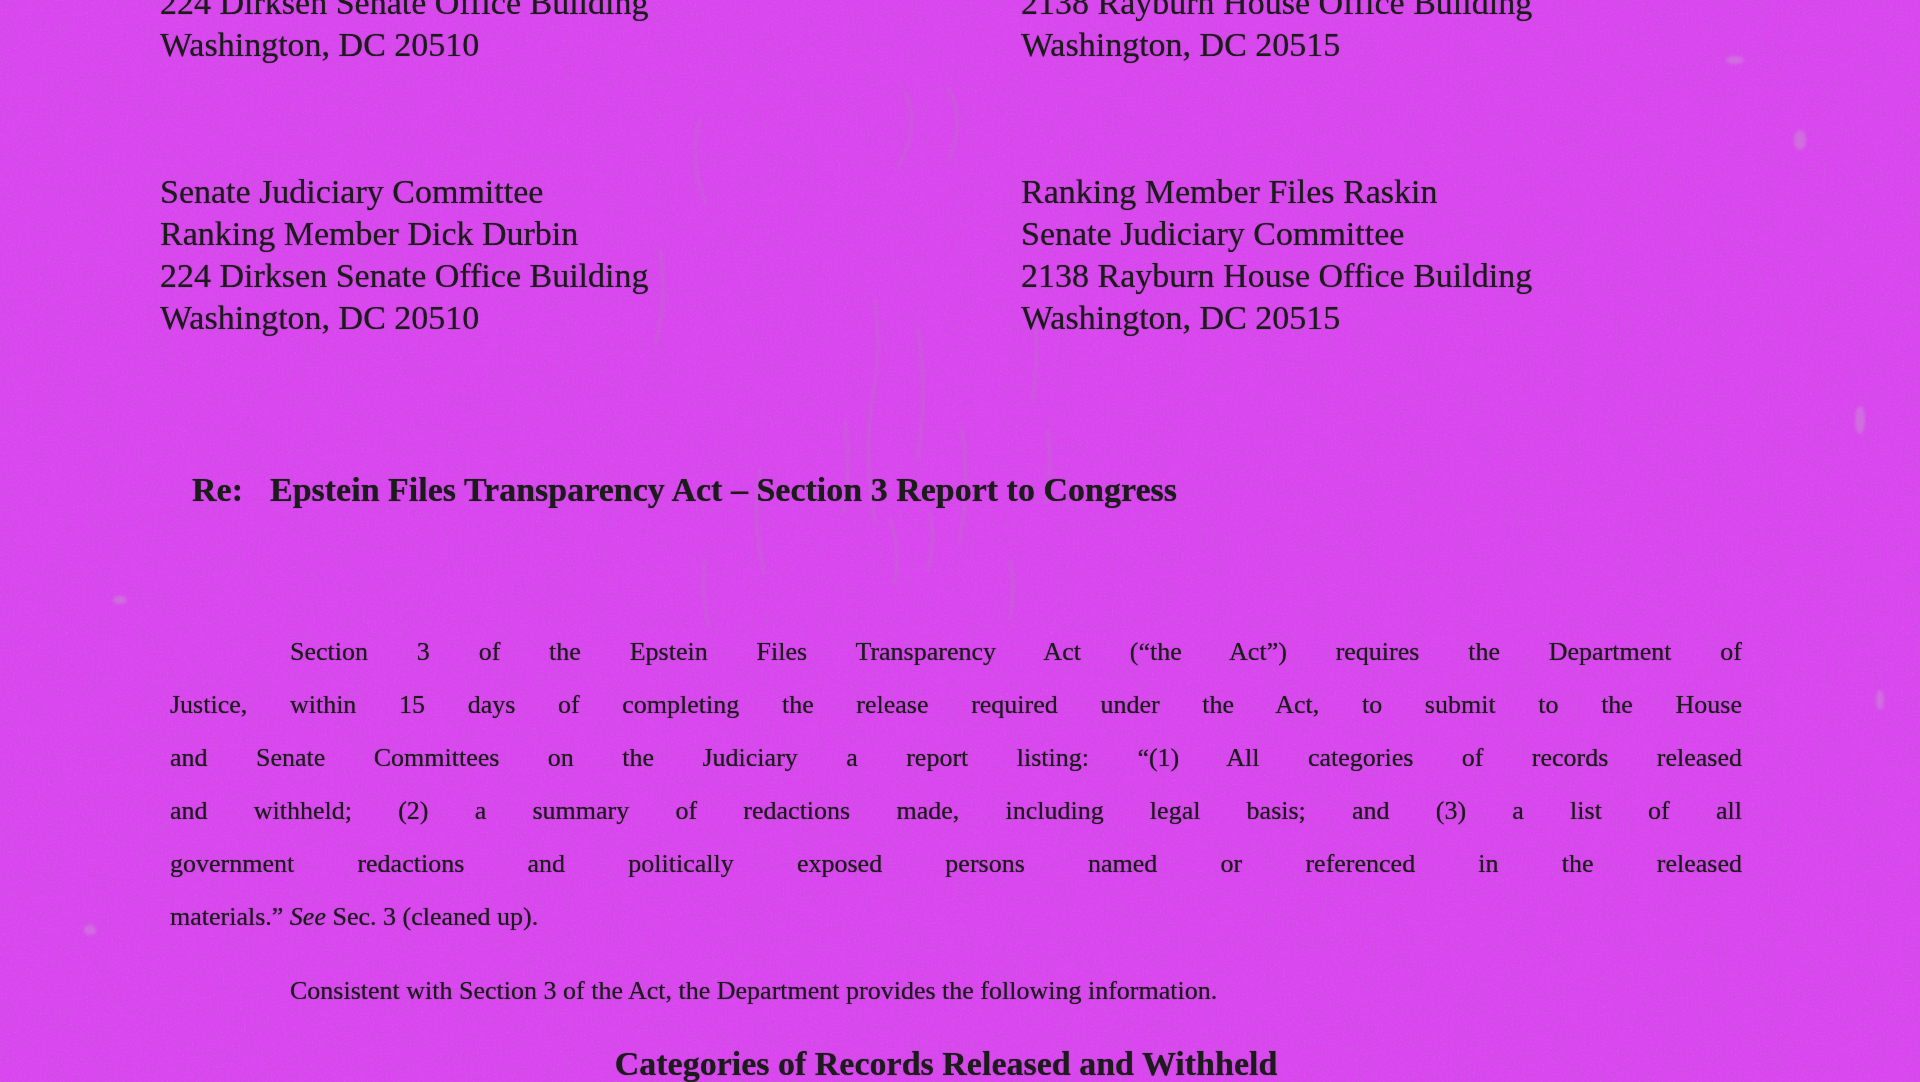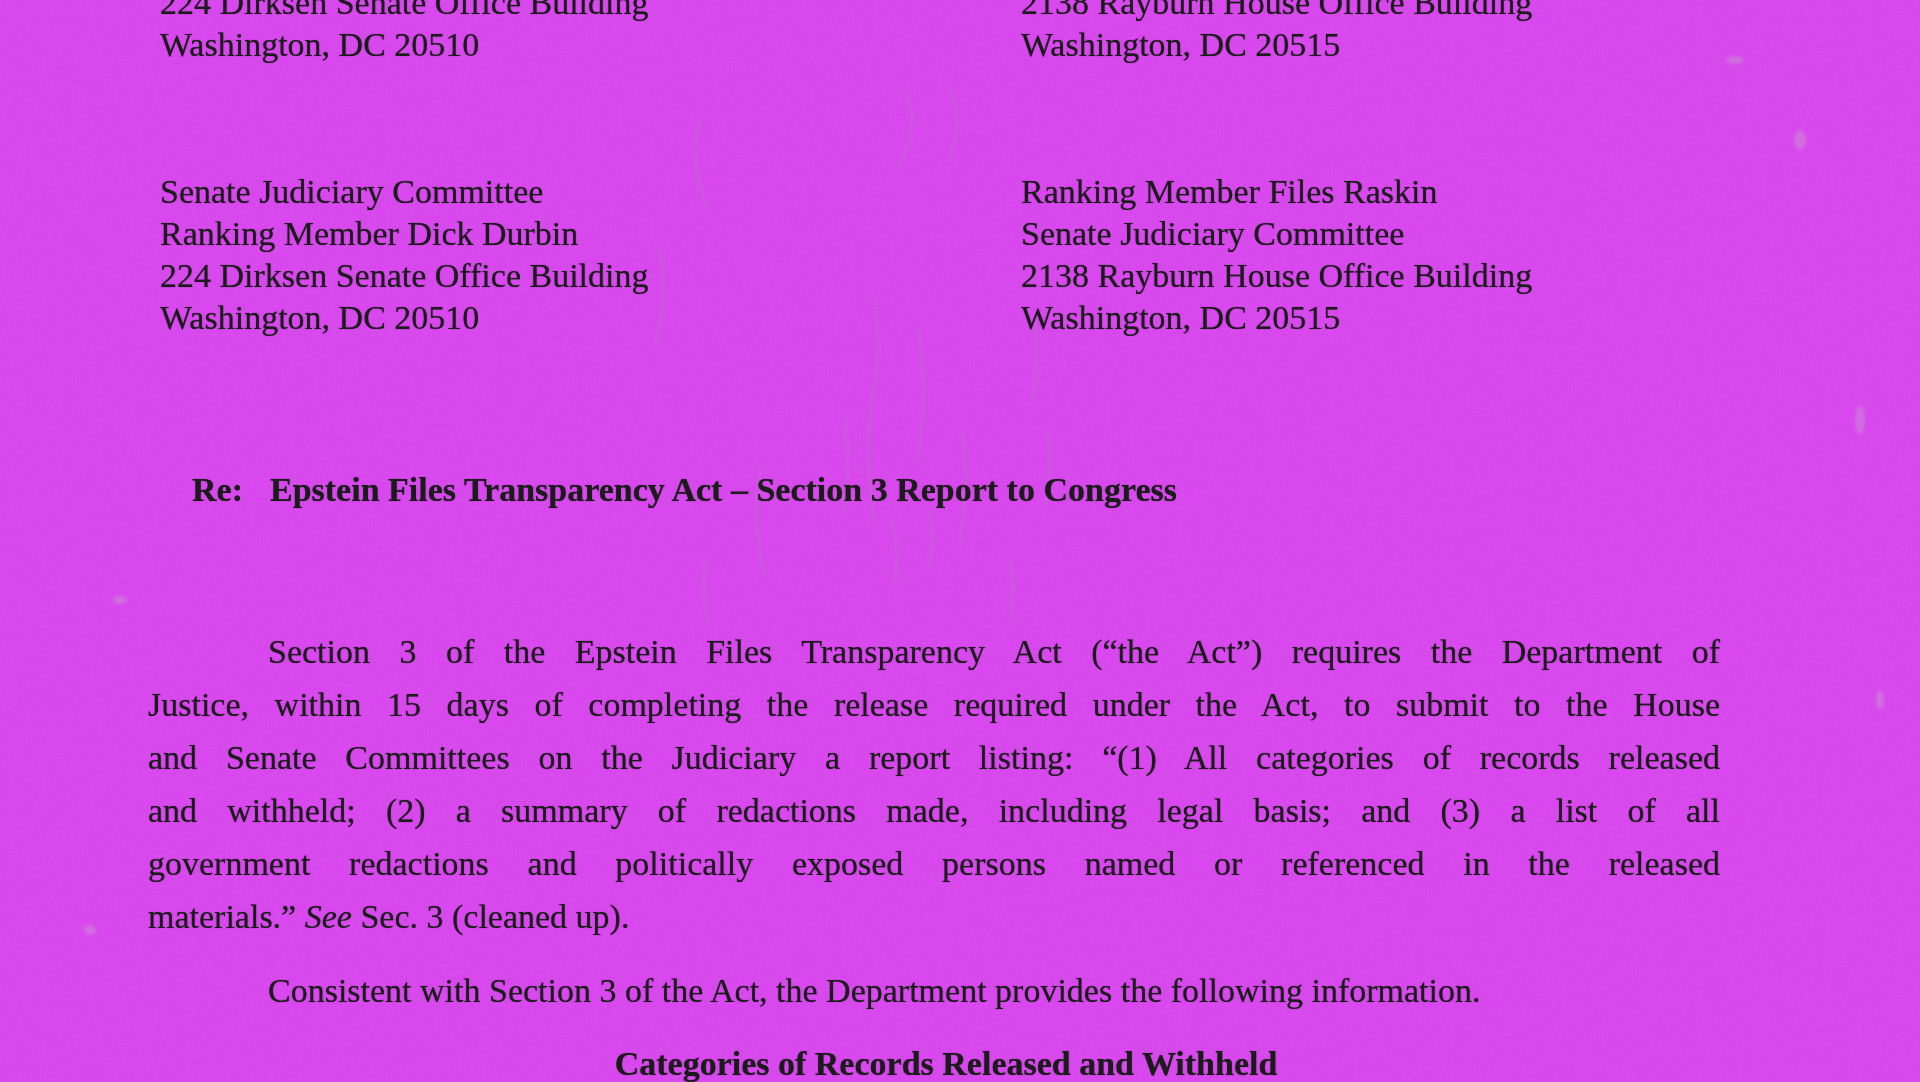--- a/index.html
+++ b/index.html
@@ -36,23 +36,23 @@
     left: 160px; top: 467px;
     font-size: 34px;
     font-weight: bold;
     line-height: 45px;
     white-space: nowrap;
     margin-left: 32px;
   }
   .subject .subject-text { margin-left: 27px; }
   .para {
     position: absolute;
-    left: 148px;
+    left: 170px;
     width: 1572px;
-    font-size: 34px;
+    font-size: 26px;
     line-height: 53px;
   }
   .para1 { top: 625px; }
   .para2 { top: 964px; }
   .jline {
     text-align: justify;
     text-align-last: justify;
   }
   .jline.lastline {
     text-align: center;

